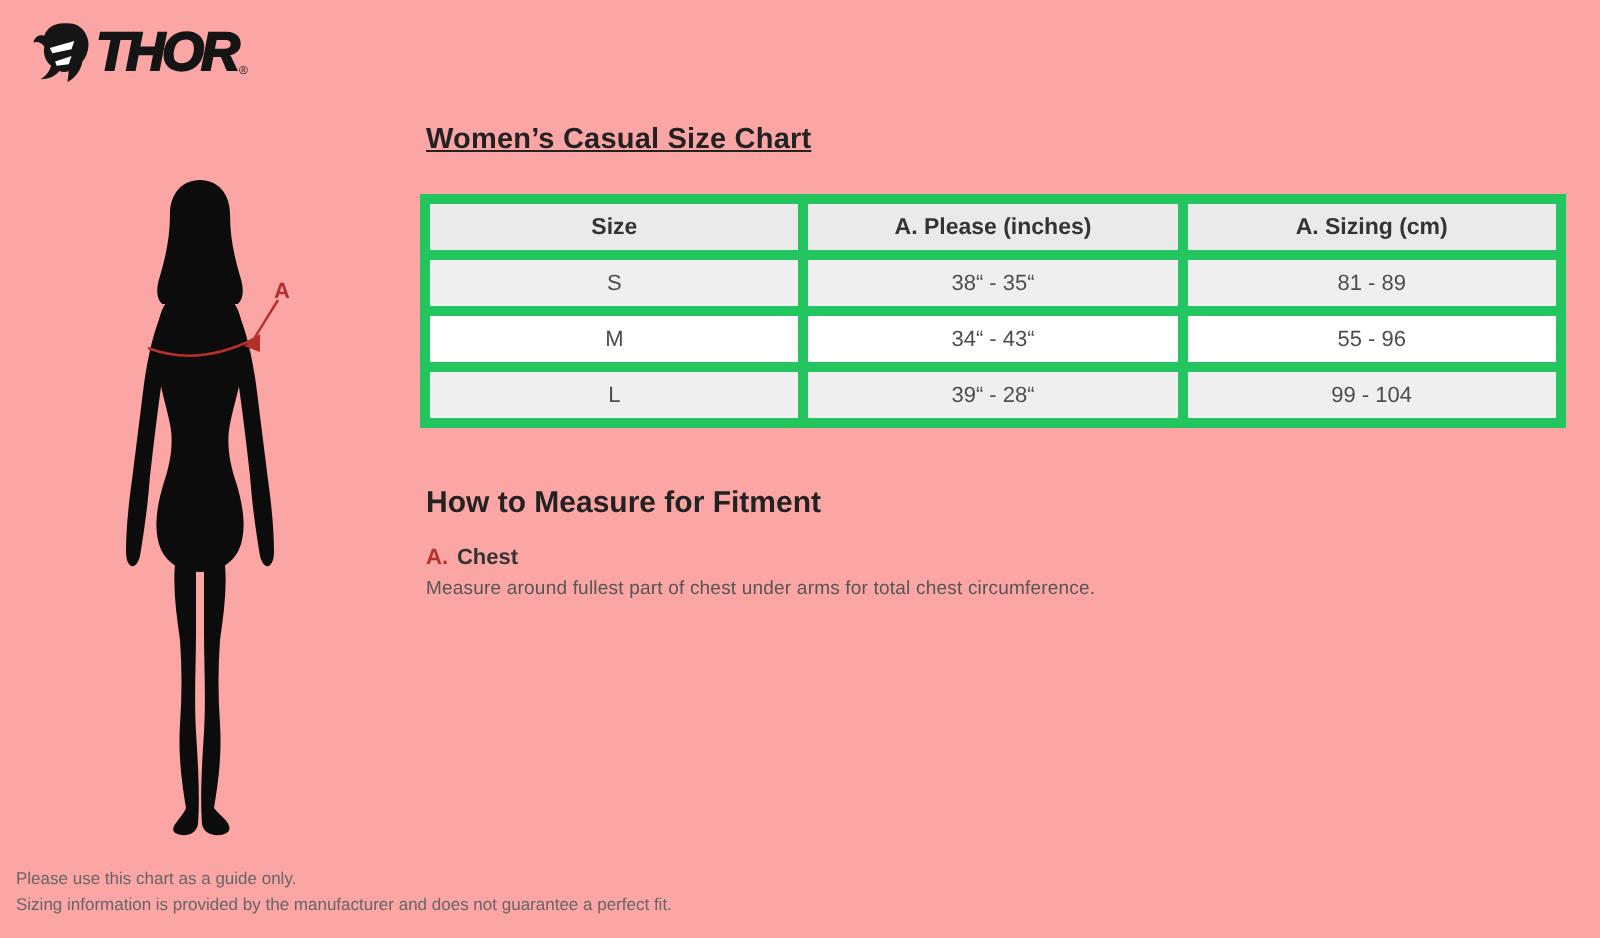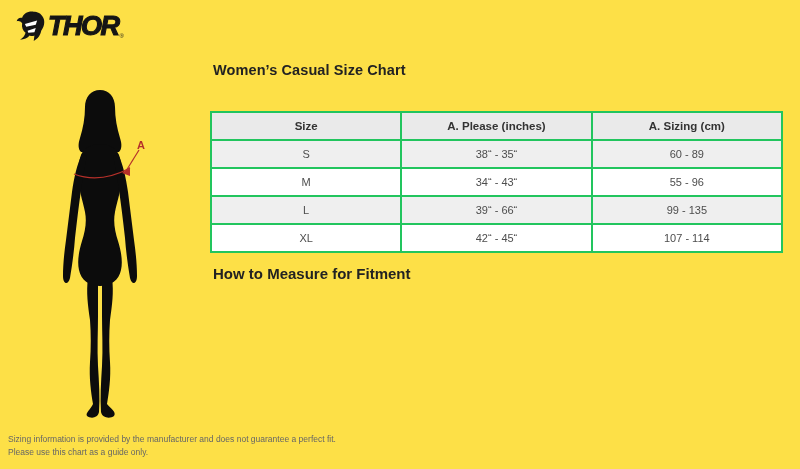--- a/index.html
+++ b/index.html
@@ -1,45 +1,45 @@
 <!DOCTYPE html>
 <html><head>
 <meta charset="utf-8">
 <style>
   * { margin:0; padding:0; box-sizing:border-box; }
   html,body { background:#fff; }
   .page {
-    position:relative; width:800px; height:469px; background:#fde047;
+    position:relative; width:800px; height:469px; background:#fca5a5;
     font-family:"Liberation Sans", sans-serif; overflow:hidden;
   }
   
   .logo { position:absolute; left:16px; top:7px; display:flex; align-items:center; }
   .logo .helmet { width:30px; height:38px; margin-right:2px; }
   .logo-text {
     font-size:27px; font-weight:900; font-style:italic; letter-spacing:-1.5px;
     color:#151515; -webkit-text-stroke:1.1px #151515; line-height:38px;
   }
   .reg { font-size:6px; color:#151515; align-self:flex-end; margin:0 0 6px 1px; font-style:normal; }
   
   .figure { position:absolute; left:50px; top:86px; width:100px; height:334px; }
   
   .content { position:absolute; left:210px; top:62px; width:573px; }
   .chart-title {
     font-size:14.5px; font-weight:bold; color:#222; padding-left:3px;
-    margin-bottom:33px; letter-spacing:0.1px;
+    margin-bottom:19px; letter-spacing:0.1px;text-decoration:underline;
   }
   table.size-table { width:573px; border-collapse:collapse; table-layout:fixed; }
   .size-table th, .size-table td {
-    border:2px solid #22c55e; height:28px; text-align:center; vertical-align:middle;
+    border:5px solid #22c55e; height:28px; text-align:center; vertical-align:middle;
   }
   .size-table th { background:#eaeaea; font-size:11.5px; font-weight:bold; color:#333; }
   .size-table td { font-size:11px; color:#4d4d4d; background:#ffffff; }
   .size-table tbody tr:nth-child(odd) td { background:#efefef; }
   .measure-title {
-    font-size:15px; font-weight:bold; color:#222; padding-left:3px; margin-top:12px;
+    font-size:15px; font-weight:bold; color:#222; padding-left:3px; margin-top:29px;
   }
   .measure-item { padding-left:3px; margin-top:9px; }
   .measure-key { color:#b5302a; font-weight:bold; font-size:11px; }
   .measure-name { color:#333; font-weight:bold; font-size:11px; }
   .measure-desc { font-size:9.5px; color:#555; margin-top:2px; letter-spacing:0.1px; }
   
   .footer { position:absolute; left:8px; top:433px; font-size:8.5px; color:#666; line-height:13px; }
 </style>
 </head>
 <body>
@@ -90,42 +90,44 @@
         <tr>
           <th>Size</th>
           <th>A. Please (inches)</th>
           <th>A. Sizing (cm)</th>
         </tr>
       </thead>
       <tbody>
         <tr>
           <td>S</td>
           <td>38“ - 35“</td>
-          <td>60 - 89</td>
+          <td>81 - 89</td>
         </tr>
         <tr>
           <td>M</td>
           <td>34“ - 43“</td>
           <td>55 - 96</td>
         </tr>
         <tr>
           <td>L</td>
-          <td>39“ - 66“</td>
-          <td>99 - 135</td>
-        </tr>
-        <tr>
-          <td>XL</td>
-          <td>42“ - 45“</td>
-          <td>107 - 114</td>
+          <td>39“ - 28“</td>
+          <td>99 - 104</td>
         </tr>
       </tbody>
     </table>
 
     <div class="measure-title">How to Measure for Fitment</div>
 
+    <div class="measure-item">
+      <div>
+        <span class="measure-key">A.</span>
+        <span class="measure-name">Chest</span>
+      </div>
+      <div class="measure-desc">Measure around fullest part of chest under arms for total chest circumference.</div>
+    </div>
   </div>
 
   <div class="footer">
+    <div>Please use this chart as a guide only.</div>
     <div>Sizing information is provided by the manufacturer and does not guarantee a perfect fit.</div>
-    <div>Please use this chart as a guide only.</div>
   </div>
 
 </div>
 
 </body></html>

